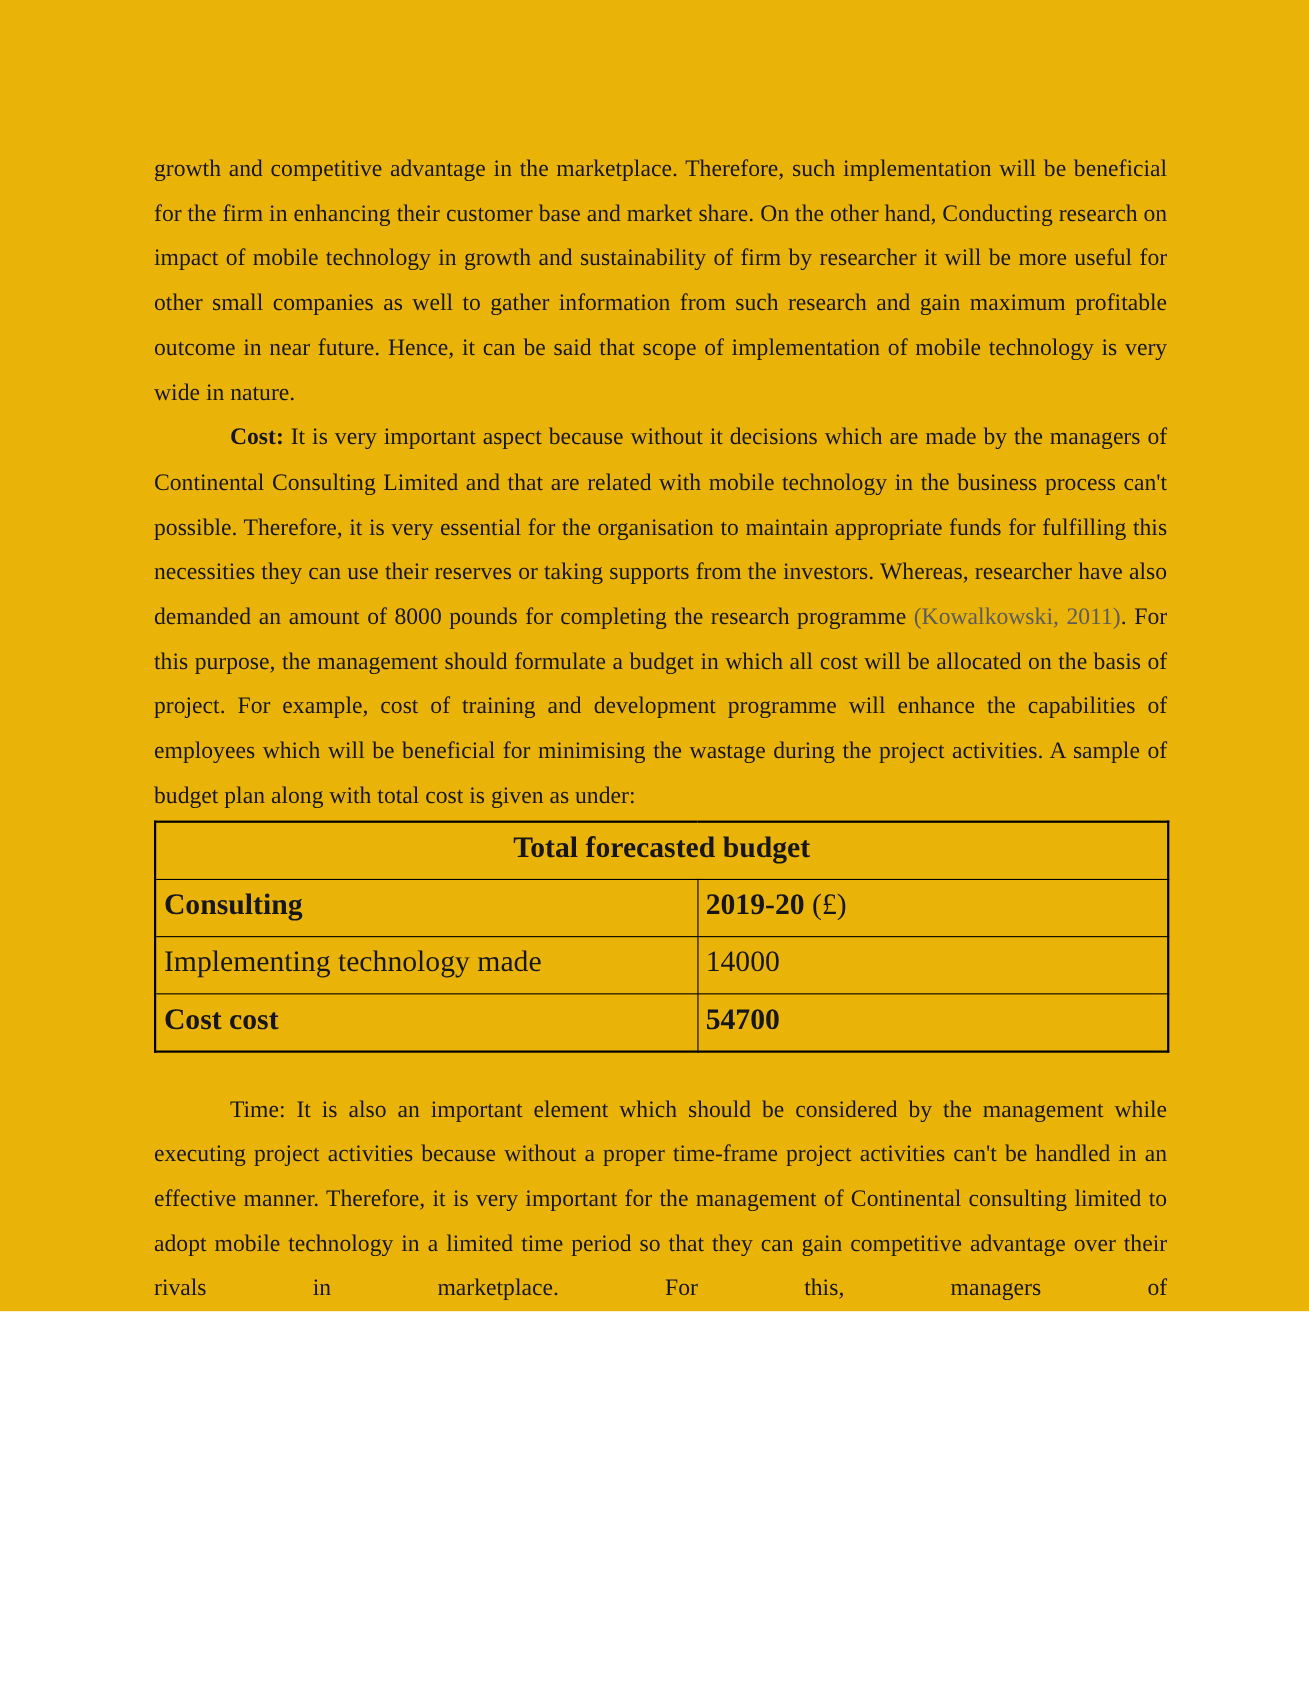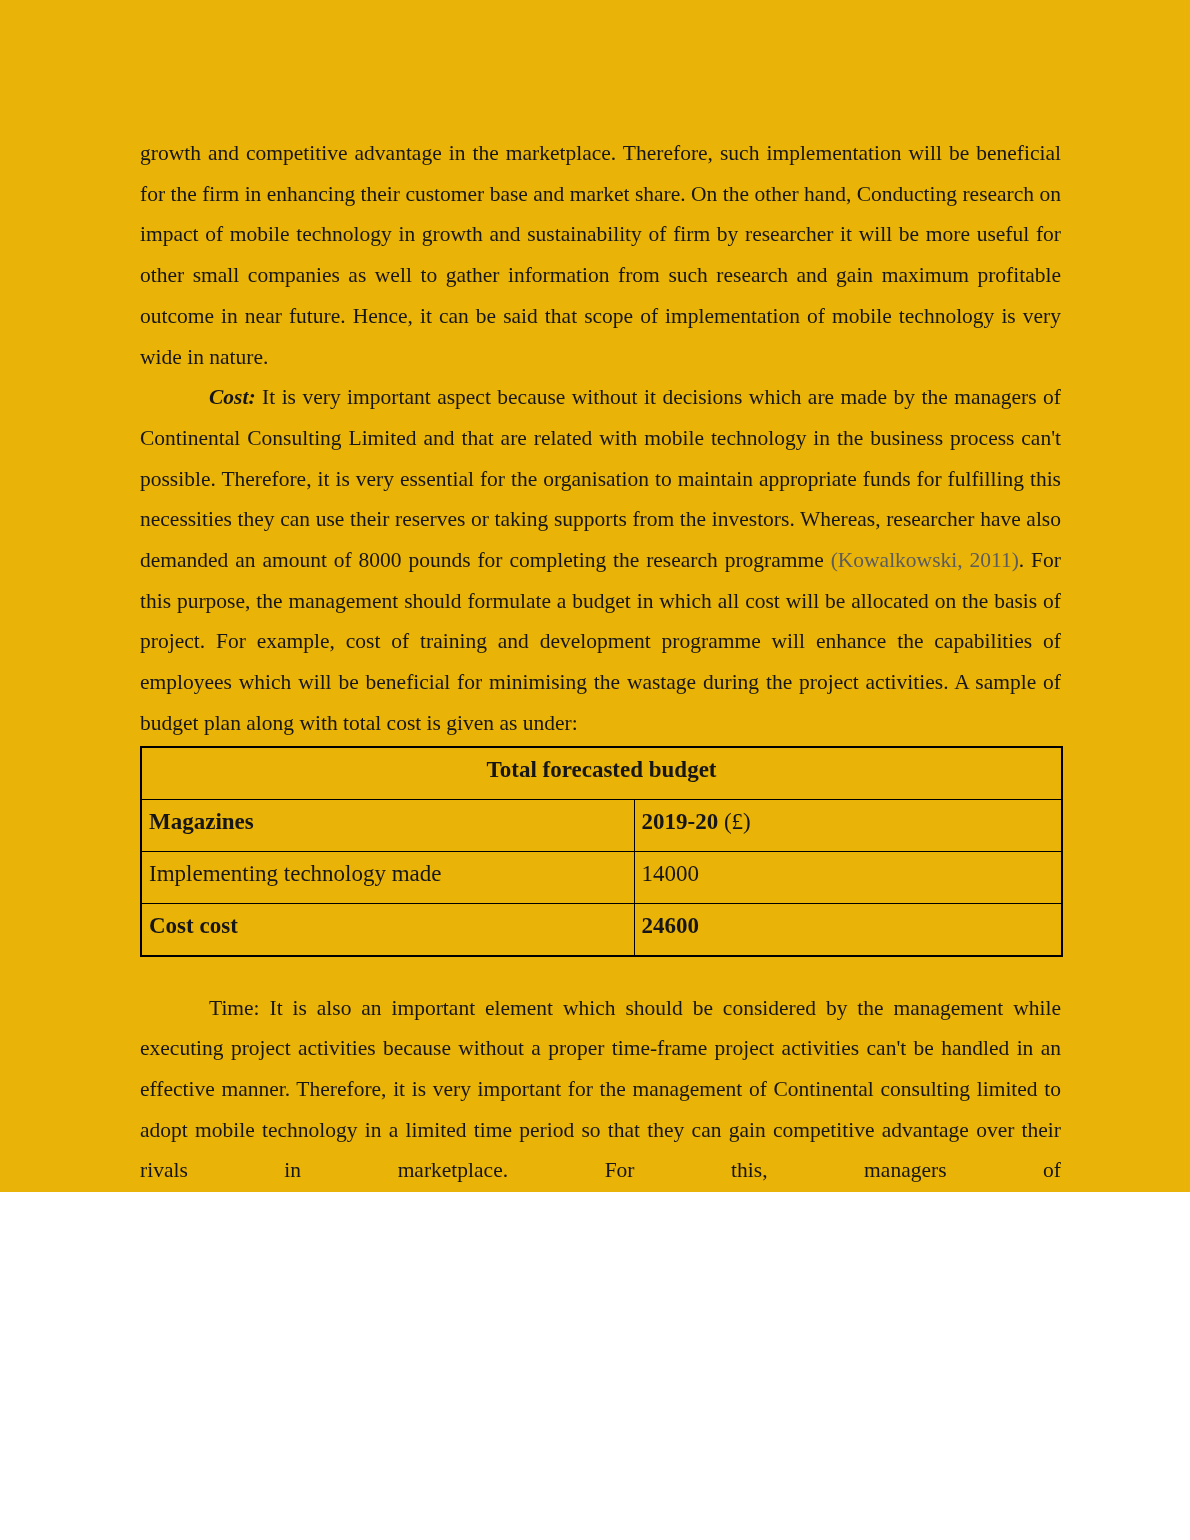--- a/index.html
+++ b/index.html
@@ -27,34 +27,34 @@
     width: 921px;
   }
   .para {
     margin: 0;
     font-size: 21.5px;
     line-height: 40.7px;
     text-align: justify;
     color: #161616;
   }
   .indent { text-indent: 69px; }
-  .lead-bi { font-weight: bold; font-style: italic; }
+  .lead-bi { font-weight: bold; }
   .lead-b  { font-weight: normal; }
   .citation { color: #5c5c5c; }
   table.budget {
     width: 921px;
     table-layout: fixed;
     border-collapse: collapse;
     border: 2px solid #000;
     margin-top: 2px;
   }
   table.budget td {
     border: 1px solid #000;
     vertical-align: top;
-    font-size: 23px;
+    font-size: 27px;
     line-height: 24px;
     padding: 10px 7px 17px 7px;
     overflow: hidden;
   }
   table.budget col.c1 { width: 493px; }
   table.budget col.c2 { width: 428px; }
   td.t-title {
     text-align: center;
     font-weight: bold;
     font-size: 22px;
@@ -88,30 +88,30 @@
     <table class="budget">
       <colgroup>
           <col class="c1">
           <col class="c2">
         </colgroup>
       <tbody>
         <tr>
           <td colspan="2" class="t-title">Total forecasted budget</td>
         </tr>
         <tr>
-          <td class="bold">Magazines</td>
+          <td class="bold">Consulting</td>
           <td><span class="bold">2019-20</span><span> (£)</span></td>
         </tr>
         <tr>
           <td>Implementing technology made</td>
           <td>14000</td>
         </tr>
         <tr>
           <td class="bold">Cost cost</td>
-          <td class="bold">24600</td>
+          <td class="bold">54700</td>
         </tr>
       </tbody>
     </table>
 
     <p class="para indent time-para"><span class="lead-b">Time:</span><span> It is also an important element which should be considered by the management while executing project activities because without a proper time-frame project activities can't be handled in an effective manner. Therefore, it is very important for the management of Continental consulting limited to adopt mobile technology in a limited time period so that they can gain competitive advantage over their rivals in marketplace. For this, managers of</span></p>
 
   </div>
 
   <div class="page-number">3</div>
 </div>

